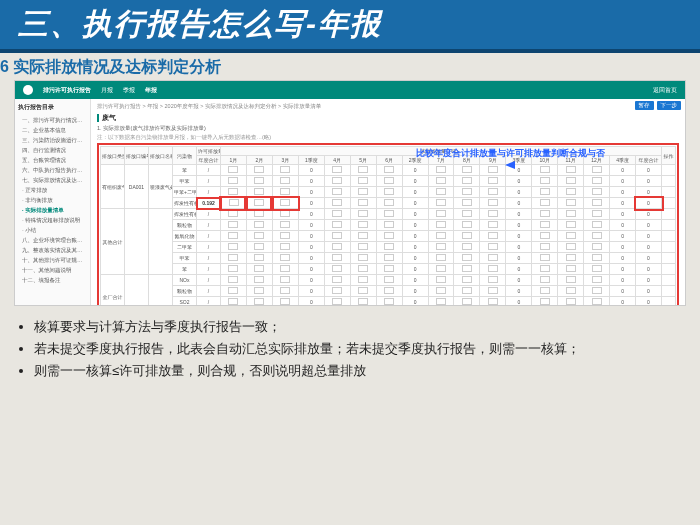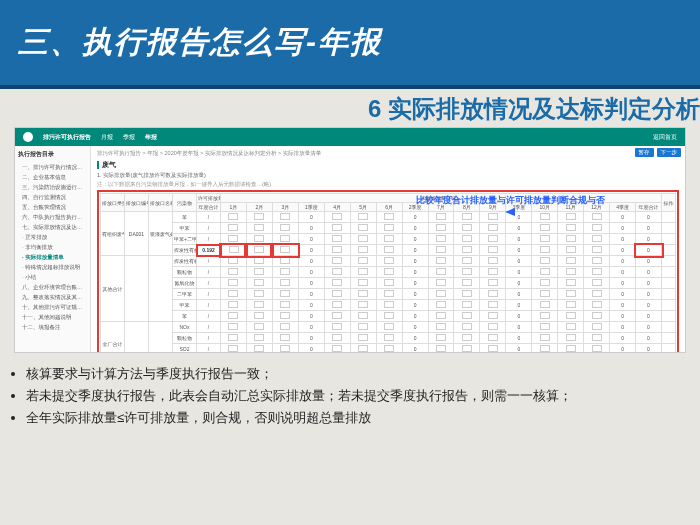--- a/index.html
+++ b/index.html
@@ -1,19 +1,19 @@
 <!DOCTYPE html>
 <html><head>
 <meta charset="utf-8">
 <style>
 *{box-sizing:border-box;margin:0;padding:0}
 body{width:700px;height:525px;background:#e8e6e0;font-family:"Microsoft YaHei",sans-serif;overflow:hidden;position:relative}
-.title-bar{background:#1a6ba8;padding:22px 18px;border-bottom:4px solid #0d4570}
+.title-bar{background:#1a6ba8;padding:4px 18px;border-bottom:4px solid #0d4570}
 .title-bar h1{color:#fff;font-size:30px;font-style:italic;font-weight:900;letter-spacing:2px}
-.subtitle{color:#1a6ba8;font-size:24px;font-weight:700;text-align:right;padding:4px 0 2px}
+.subtitle{color:#1a6ba8;font-size:16px;font-weight:700;text-align:left;padding:4px 0 2px}
 .app-shot{margin:0 14px;background:#fff;border:1px solid #ccc;height:226px;position:relative;overflow:hidden;font-size:6px}
 .app-header{background:#00897b;color:#fff;height:18px;display:flex;align-items:center;padding:0 8px;gap:10px}
 .app-header .logo{width:10px;height:10px;border-radius:50%;background:#fff;display:inline-block}
 .app-body{display:flex;height:calc(100% - 18px)}
 .sidebar{width:76px;background:#fafafa;border-right:1px solid #e0e0e0;padding:4px 3px}
 .sidebar-title{font-size:6px;font-weight:700;color:#333;margin-bottom:3px}
 .sidebar-item{font-size:5.5px;color:#555;padding:1.5px 0 1.5px 4px;white-space:nowrap;overflow:hidden;text-overflow:ellipsis}
 .sidebar-item.active{color:#00897b;font-weight:700}
 .main{flex:1;padding:4px 6px;position:relative}
 .breadcrumb{font-size:5.5px;color:#888;margin-bottom:3px}
@@ -28,21 +28,21 @@
 .tbl-wrap{border:2px solid #e53935;padding:1px;margin-top:1px;position:relative}
 table{border-collapse:collapse;width:100%;font-size:5px;table-layout:fixed}
 th,td{border:1px solid #ddd;padding:1px;text-align:center;color:#555;overflow:hidden;white-space:nowrap}
 th{background:#fafafa;font-weight:400}
 .col-narrow{width:14px}
 .col-mid{width:24px}
 .inp{display:inline-block;width:10px;height:7px;border:1px solid #ccc;background:#fff}
 .redbox{border:2px solid #e53935!important;font-weight:700;color:#333}
 .redbox2{outline:2px solid #e53935}
 .bullets{padding:10px 26px 0;font-size:13px;color:#222;line-height:1.7}
-.bullets li{list-style:disc;}
+.bullets li{list-style:disc;margin-left:8px}
 </style>
 </head>
 <body>
 
 <div class="title-bar">
   <h1>三、执行报告怎么写-年报</h1>
 </div>
 <div class="subtitle">6 实际排放情况及达标判定分析</div>
 
 <div class="app-shot">
@@ -445,14 +445,14 @@
             </tbody>
         </table>
       </div>
     </div>
   </div>
 </div>
 
 <ul class="bullets">
   <li>核算要求与计算方法与季度执行报告一致；</li>
   <li>若未提交季度执行报告，此表会自动汇总实际排放量；若未提交季度执行报告，则需一一核算；</li>
-  <li>全年实际排放量≤许可排放量，则合规，否则说明超总量排放</li>
+  <li>则需一一核算≤许可排放量，则合规，否则说明超总量排放</li>
 </ul>
 
 </body></html>

